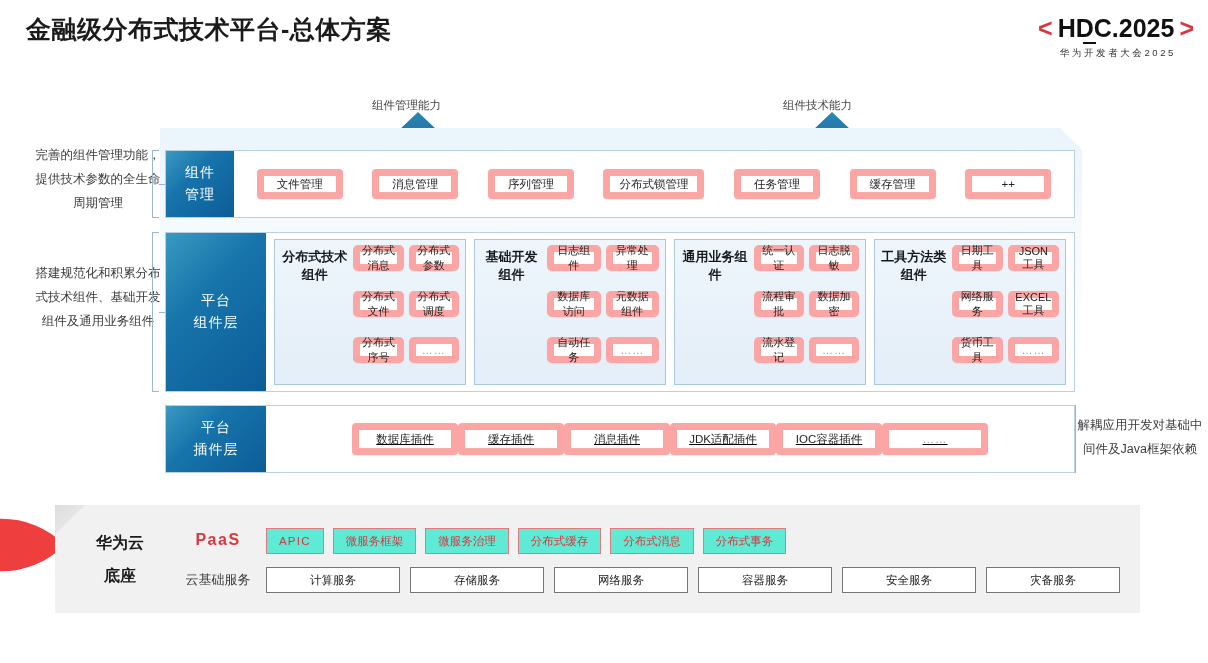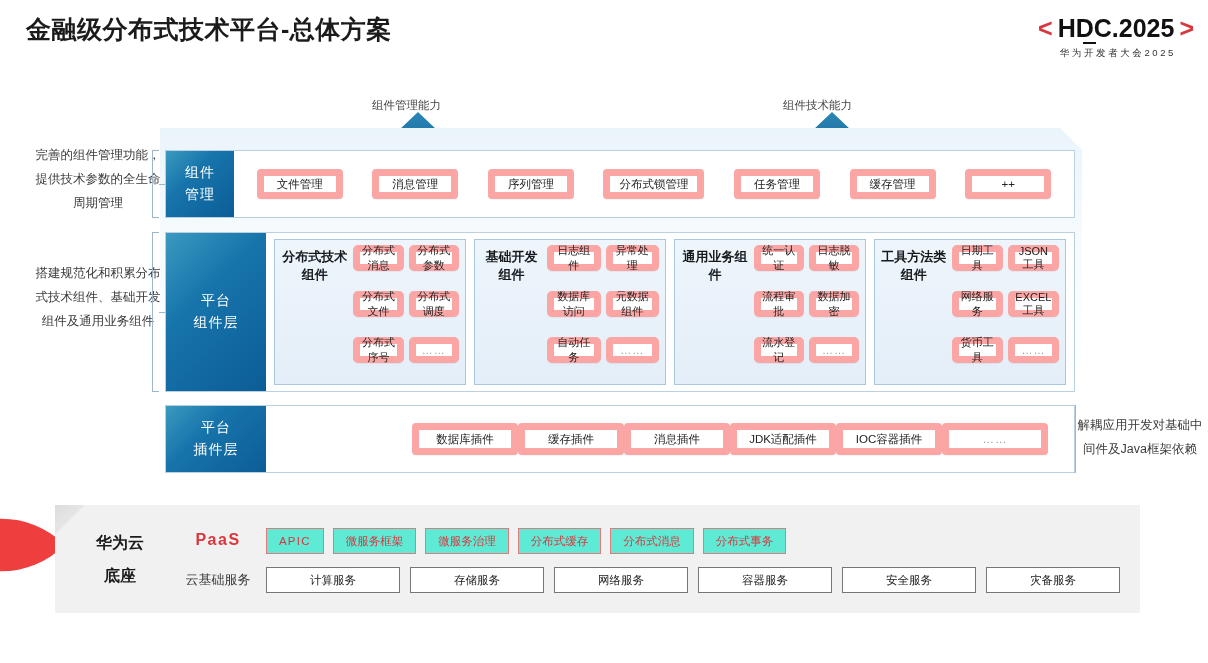--- a/index.html
+++ b/index.html
@@ -107,21 +107,21 @@
     text-align: center; font-size: 13px; font-weight: bold; color: #16191c;
     padding: 3px 0 4px;
   }
   .group-grid { display: grid; grid-template-columns: 1fr 1fr; gap: 5px; }
   .group-grid .chip { height: 26px; font-size: 11px; border-radius: 5px; }
   .chip.ellipsis { color: #9a9a9a; letter-spacing: 1px; }
 
   
   #layer-plugin { left: 165px; top: 405px; width: 910px; height: 68px; }
   #layer-plugin .layer-tab { width: 100px; }
-  #layer-plugin .layer-body { padding: 0 26px; justify-content: flex-end; }
+  #layer-plugin .layer-body { padding: 0 10px; justify-content: center; text-decoration: underline; }
   #layer-plugin .chip { height: 32px; min-width: 106px; padding: 0 10px; }
 
   
   .side-note {
     position: absolute; font-size: 12.5px; color: #3b3b3b;
     line-height: 1.9; text-align: center; width: 128px;
   }
   .bracket {
     position: absolute; border: 1px solid #9db6cc;
     border-right: none; width: 7px;

